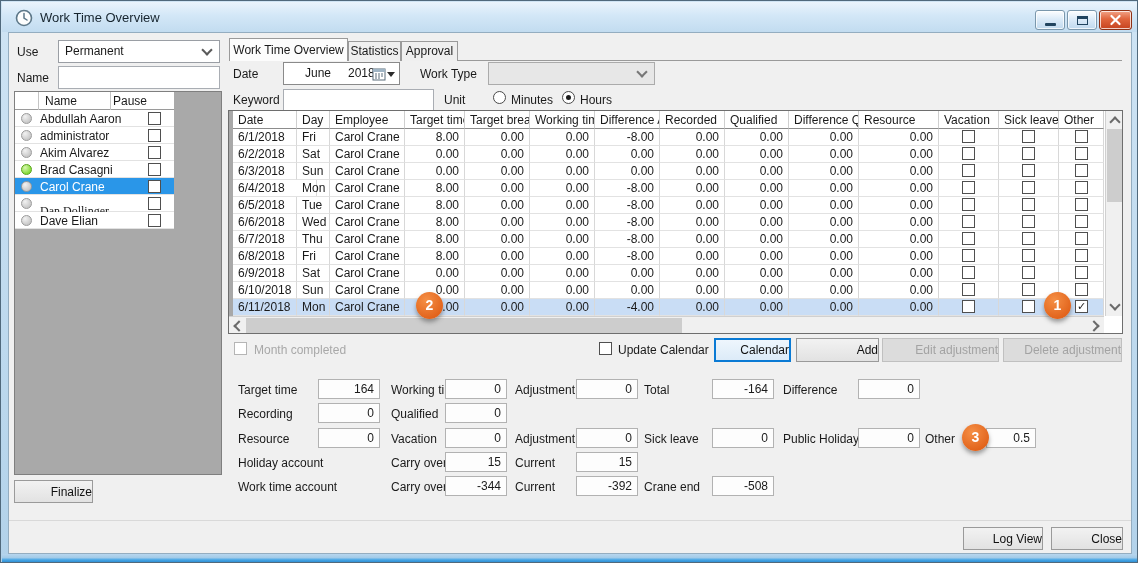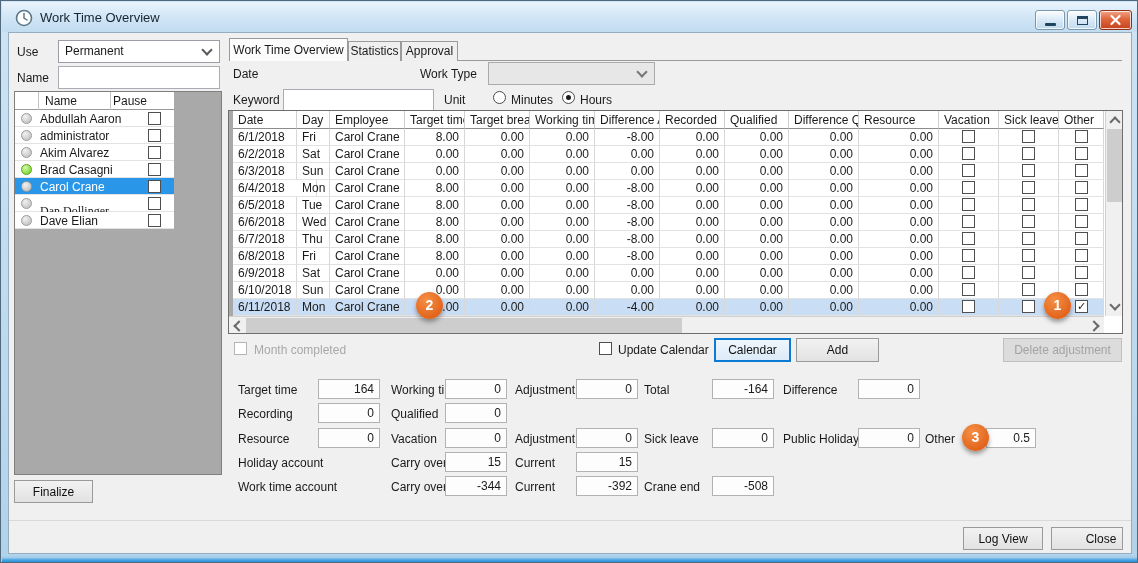--- a/index.html
+++ b/index.html
@@ -41,21 +41,21 @@
   .roster-head .hc { position:absolute; top:2px; font-size:12px; }
   .roster-row { position:absolute; left:0; width:159px; height:17px; background:#fff; }
   .roster-row.sel { background:#2a96e8; color:#fff; }
   .rr-line { border-bottom:1px solid #e2e2e2; }
   .status-dot { position:absolute; left:6px; top:3px; width:11px; height:11px; border-radius:50%;
      background:radial-gradient(circle at 35% 30%,#f2f2f2,#c9c9c9 70%); border:1px solid #9b9b9b; }
   .status-dot.green { background:radial-gradient(circle at 35% 30%,#d9f7b0,#84dc3a 70%); border-color:#59a31a; }
   .cb { position:absolute; width:13px; height:13px; background:#fff; border:1px solid #4f4f4f; font:11px "DejaVu Sans",sans-serif; line-height:12px; text-align:center; color:#222; }
   .vline { position:absolute; top:0; width:1px; background:#c4c4c4; }
 
-  .btn { position:absolute; background:linear-gradient(#f2f2f2,#e2e2e2); border:1px solid #9a9a9a; text-align:center; font:12px "Liberation Sans",sans-serif; color:#111; }
+  .btn { position:absolute; background:linear-gradient(#f2f2f2,#e2e2e2); border:1px solid #9a9a9a; text-align:right; font:12px "Liberation Sans",sans-serif; color:#111; }
   .btn.disabled { background:#dcdcdc; color:#a3a3a3; border-color:#c0c0c0; }
   .btn.default { border:2px solid #0a7ad4; background:linear-gradient(#eef6fd,#dcebf8); }
 
   
   .tabline { left:228px; top:59px; width:893px; height:1px; background:#9a9a9a; }
   .tab { position:absolute; border:1px solid #9a9a9a; border-bottom:none; background:#efefef; text-align:center; }
   .tab.active { background:#fcfcfc; z-index:3; }
 
   
   .radio { position:absolute; width:13px; height:13px; border:1px solid #4a4a4a; border-radius:50%; background:#fff; }
@@ -175,20 +175,32 @@
   <div class="btn" style="left:13px;top:479px;width:79px;height:23px;padding-top:4px;">Finalize</div>
 
   <div class="abs tabline"></div>
   <div id="tabs">
       <div class="tab active" style="left: 228px; top: 37px; width: 119px; height: 23px; padding-top: 4px;">Work Time Overview</div>
       <div class="tab" style="left: 347px; top: 40px; width: 53px; height: 20px; padding-top: 2px;">Statistics</div>
       <div class="tab" style="left: 400px; top: 40px; width: 57px; height: 20px; padding-top: 2px;">Approval</div>
     </div>
 
   <div class="lbl" style="left:232px;top:66px;">Date</div>
+  <div class="combo" style="left:282px;top:61px;width:117px;height:23px;border-color:#8a8a8a;">
+    <span class="abs" style="left:21px;top:3px;">June</span>
+    <span class="abs" style="left:64px;top:3px;">2018</span>
+    <span class="abs" style="left:88px;top:4px;">
+      <svg width="14" height="14" viewBox="0 0 14 14">
+        <rect x="1" y="2" width="12" height="11" fill="#fff" stroke="#5b6c7a"></rect>
+        <rect x="1" y="2" width="12" height="3" fill="#9fb4c4"></rect>
+        <path d="M3 7h2M6 7h2M9 7h2M3 9h2M6 9h2M9 9h2M3 11h2M6 11h2" stroke="#5b6c7a" stroke-width="1"></path>
+      </svg>
+    </span>
+    <span class="abs" style="right:4px;top:9px;width:0;height:0;border-left:4px solid transparent;border-right:4px solid transparent;border-top:5px solid #2b2b2b;"></span>
+  </div>
 
   <div class="lbl" style="left:419px;top:66px;">Work Type</div>
   <div class="combo disabled" style="left:487px;top:61px;width:167px;height:23px;">
     <span class="val" style="color:#777;"></span>
     <span class="chev" style="right:8px;top:5px;border-color:#777;"></span>
   </div>
 
   <div class="lbl" style="left:232px;top:92px;">Keyword</div>
   <input class="tbox" style="left: 282px; top: 88px; width: 151px; height: 22px;" value="">
   <div class="lbl" style="left:443px;top:92px;">Unit</div>
@@ -476,20 +488,21 @@
   </div>
 
   <span class="cb" style="left:233px;top:341px;border-color:#b5b5b5;"></span>
   <div class="lbl" style="left:253px;top:342px;color:#a8a8a8;">Month completed</div>
 
   <span class="cb" style="left:598px;top:341px;"></span>
   <div class="lbl" style="left:617px;top:342px;">Update Calendar</div>
 
   <div class="btn default" style="left:713px;top:337px;width:77px;height:24px;padding-top:3px;">Calendar</div>
   <div class="btn" style="left:795px;top:337px;width:83px;height:24px;padding-top:4px;">Add</div>
+  <div class="btn disabled" style="left:881px;top:337px;width:117px;height:24px;padding-top:4px;">Edit adjustment</div>
   <div class="btn disabled" style="left:1002px;top:337px;width:119px;height:24px;padding-top:4px;">Delete adjustment</div>
 
 
   <div class="lbl" style="left:237px;top:382px;">Target time</div>
   <div class="tfield" style="left:317px;top:378px;width:62px;">164</div>
   <div class="lbl" style="left:390px;top:382px;width:53px;overflow:hidden;">Working time</div>
   <div class="tfield" style="left:444px;top:378px;width:62px;">0</div>
   <div class="lbl" style="left:514px;top:382px;">Adjustment</div>
   <div class="tfield" style="left:575px;top:378px;width:62px;">0</div>
   <div class="lbl" style="left:643px;top:382px;">Total</div>

